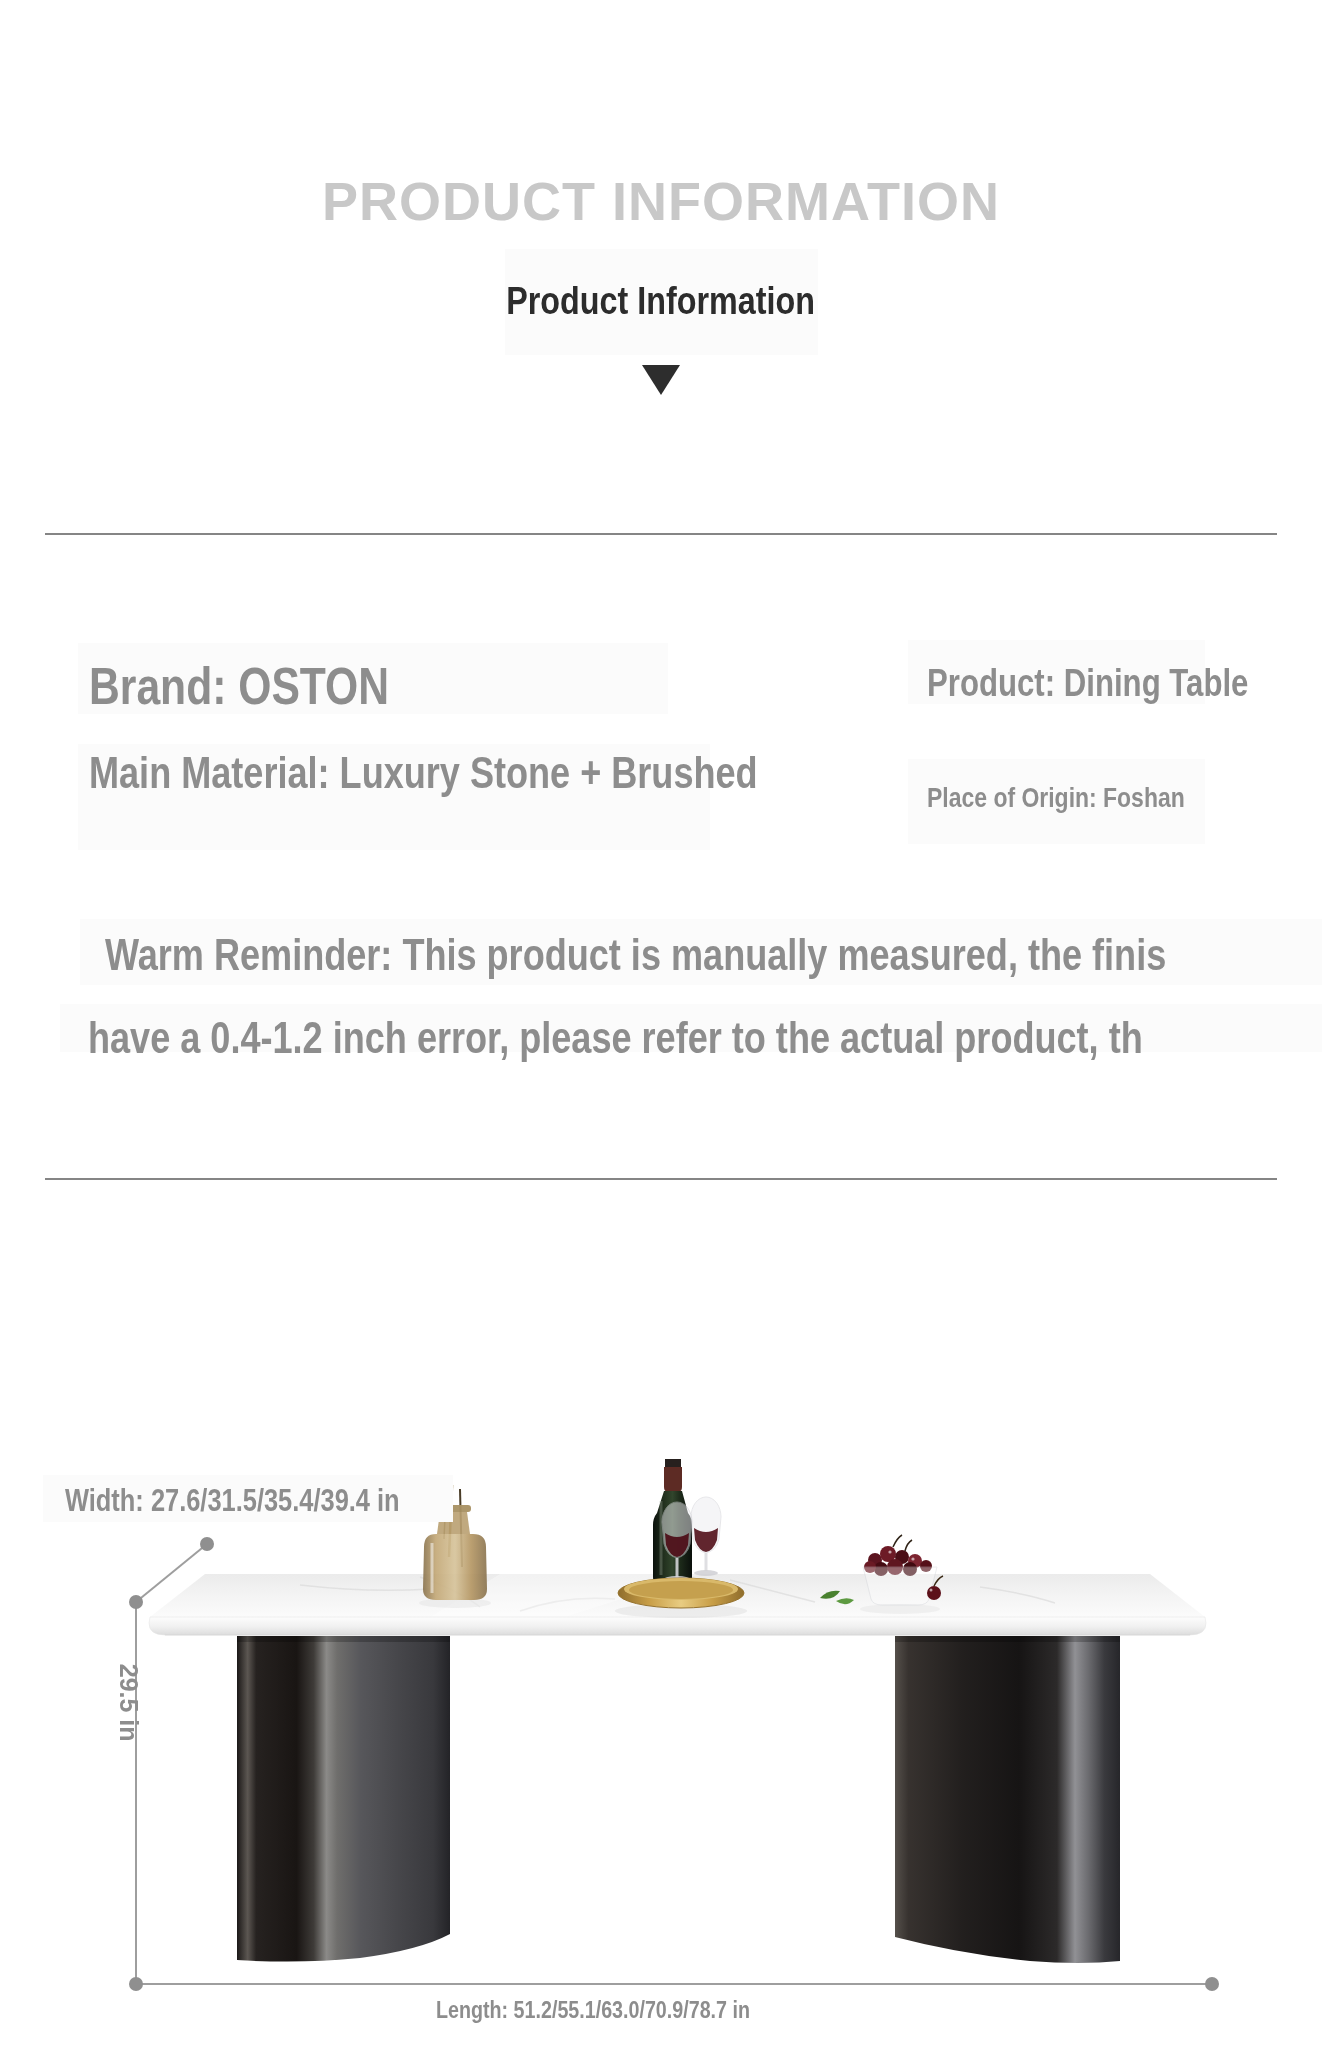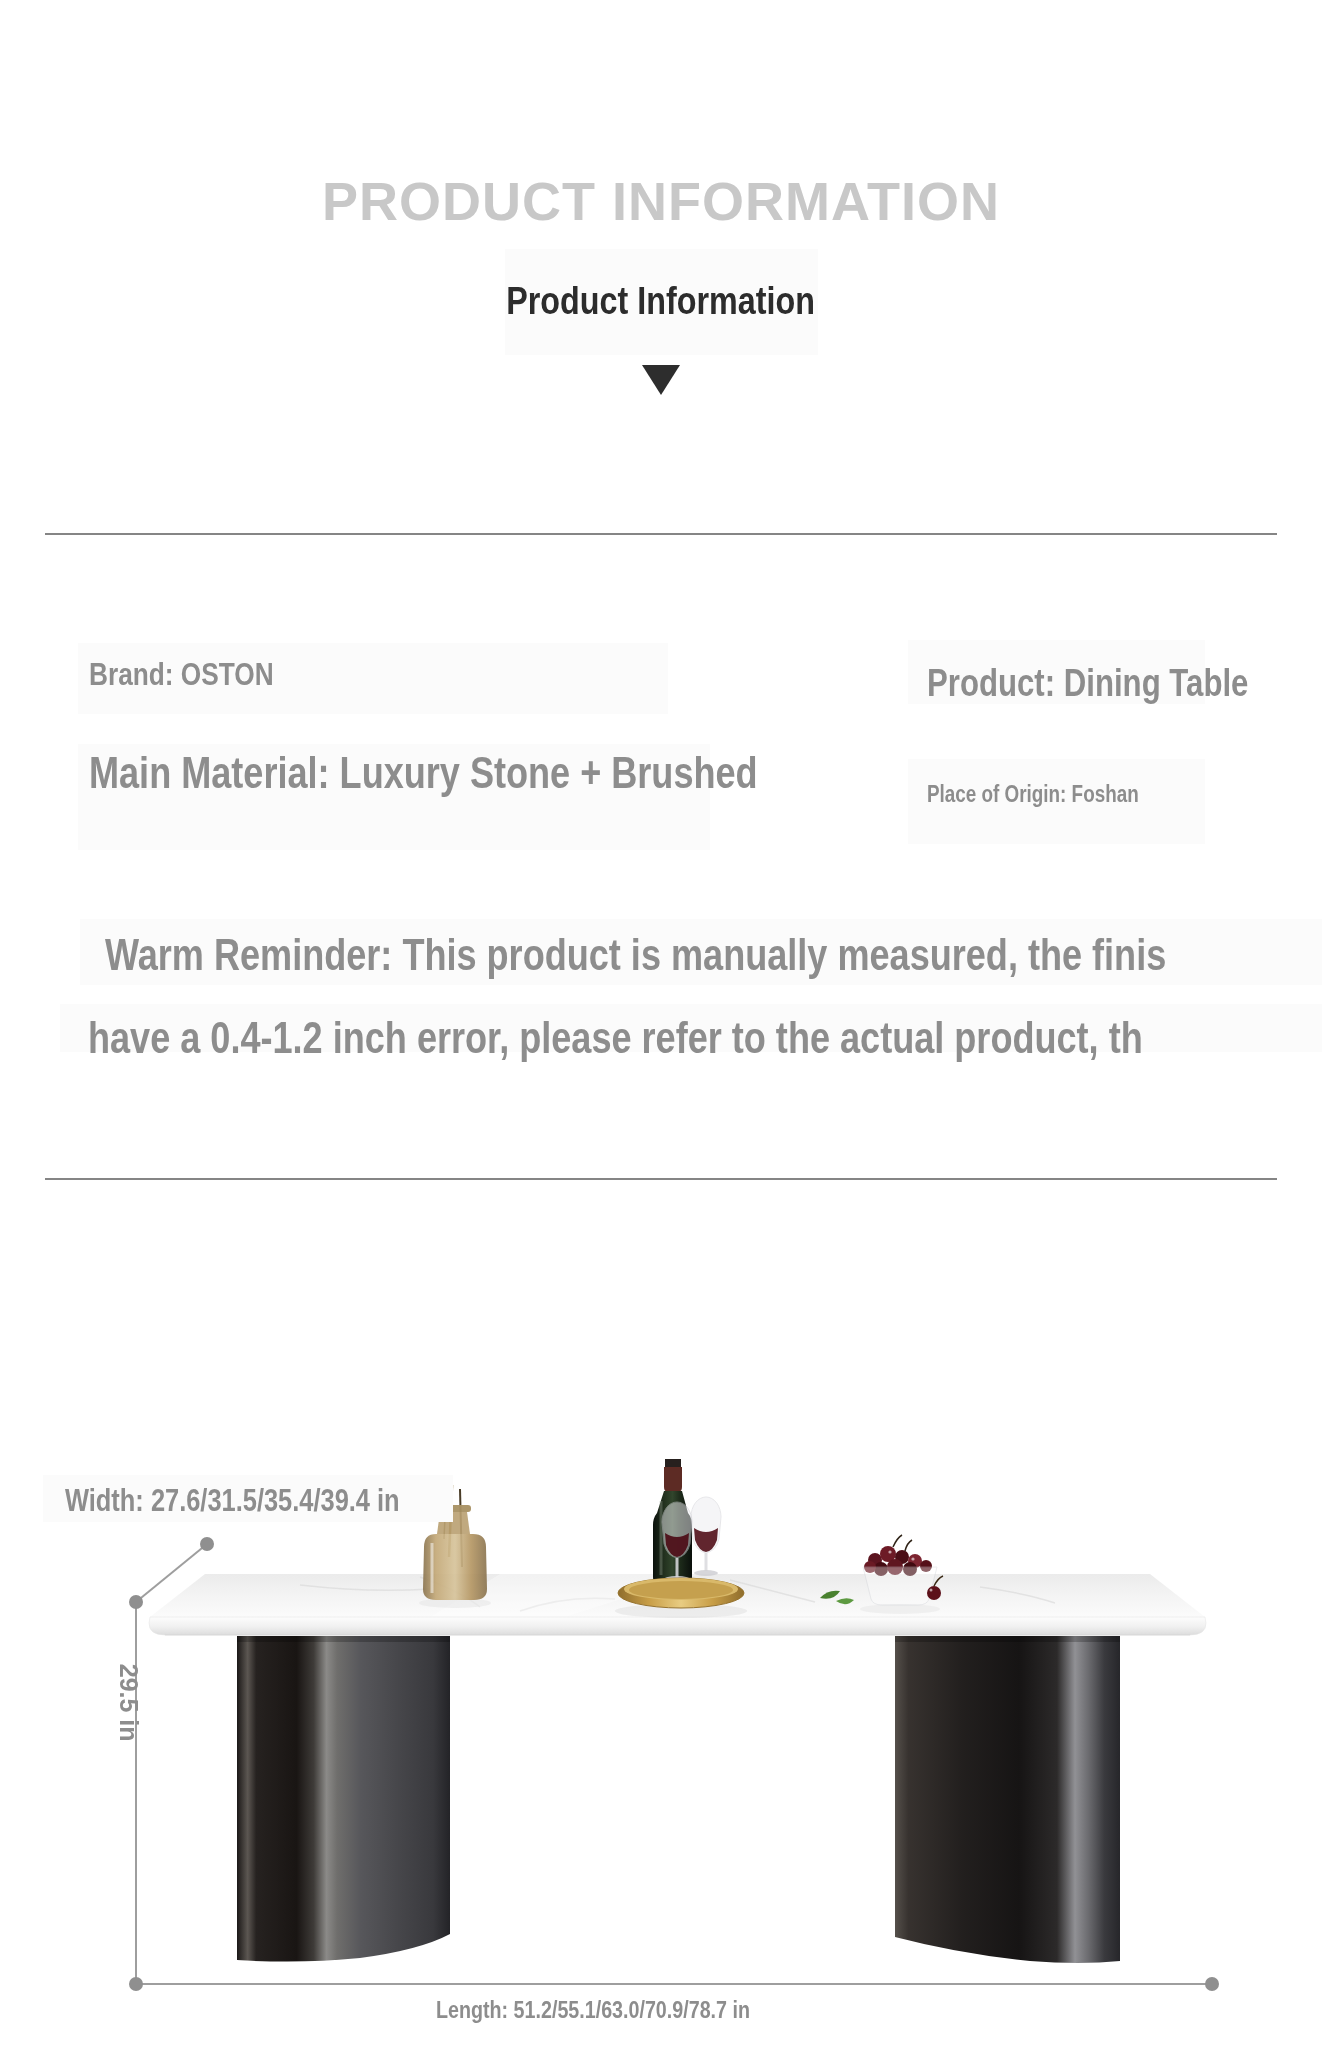--- a/index.html
+++ b/index.html
@@ -15,25 +15,25 @@
   .condc{display:inline-block;transform:scaleX(0.85);transform-origin:50% 0;white-space:nowrap;}
   .centered{left:0;width:100%;text-align:center;}
   .softbox{background:#fbfbfb;}
   .watermark{top:153px;font-size:54px;font-weight:700;color:#c8c8c8;letter-spacing:1px;}
   .title-box{top:232px;left:505px;width:313px;height:106px;}
   .page-title{top:263px;font-size:38px;font-weight:700;color:#2c2c2c;}
   .tri{top:348px;left:642px;width:0;height:0;
        border-left:19px solid transparent;border-right:19px solid transparent;
        border-top:30px solid #2d2d2d;}
   .divider{left:45px;width:1232px;height:2px;background:#858585;}
-  .brand{top:639px;left:89px;font-size:32px;}
+  .brand{top:639px;left:89px;font-size:52px;}
   .mat1{top:730px;left:89px;font-size:44px;}
   .mat2{top:781px;left:89px;font-size:44px;}
   .product{top:644px;left:927px;font-size:38px;}
-  .origin{top:764px;left:927px;font-size:23px;}
+  .origin{top:764px;left:927px;font-size:28px;}
   .rem1{top:912px;left:105px;font-size:44px;}
   .rem2{top:995px;left:88px;font-size:44px;}
   .wlabel{top:1466px;left:65px;font-size:31px;}
   .llabel{top:1979px;left:436px;font-size:24px;}
   .hlabel{top:1668px;left:92px;width:72px;text-align:center;font-size:25px;
           transform:rotate(90deg);transform-origin:50% 50%;}
   .diagram-svg{top:1400px;left:0;width:1322px;height:648px;}
 </style>
 </head>
 <body>

